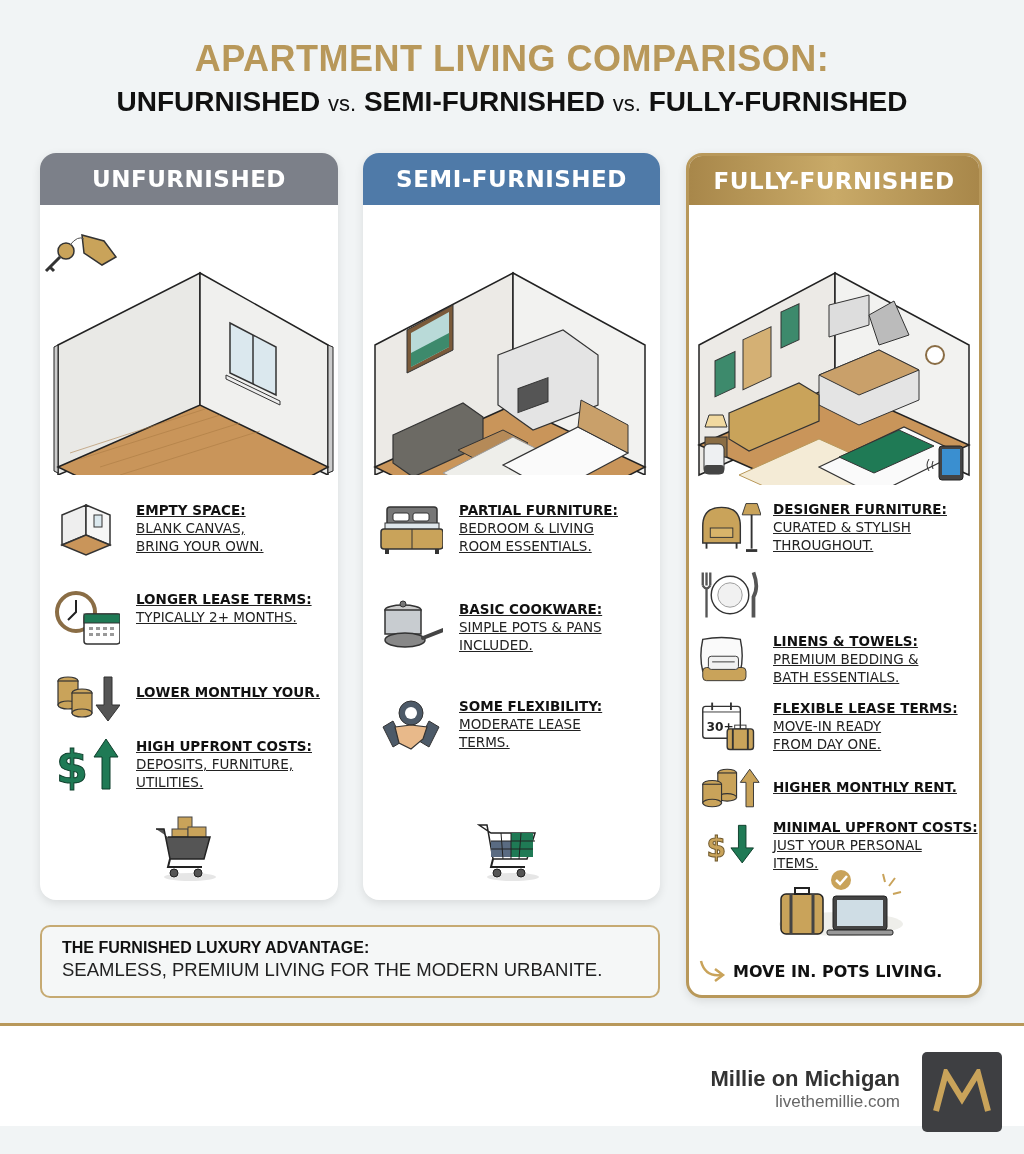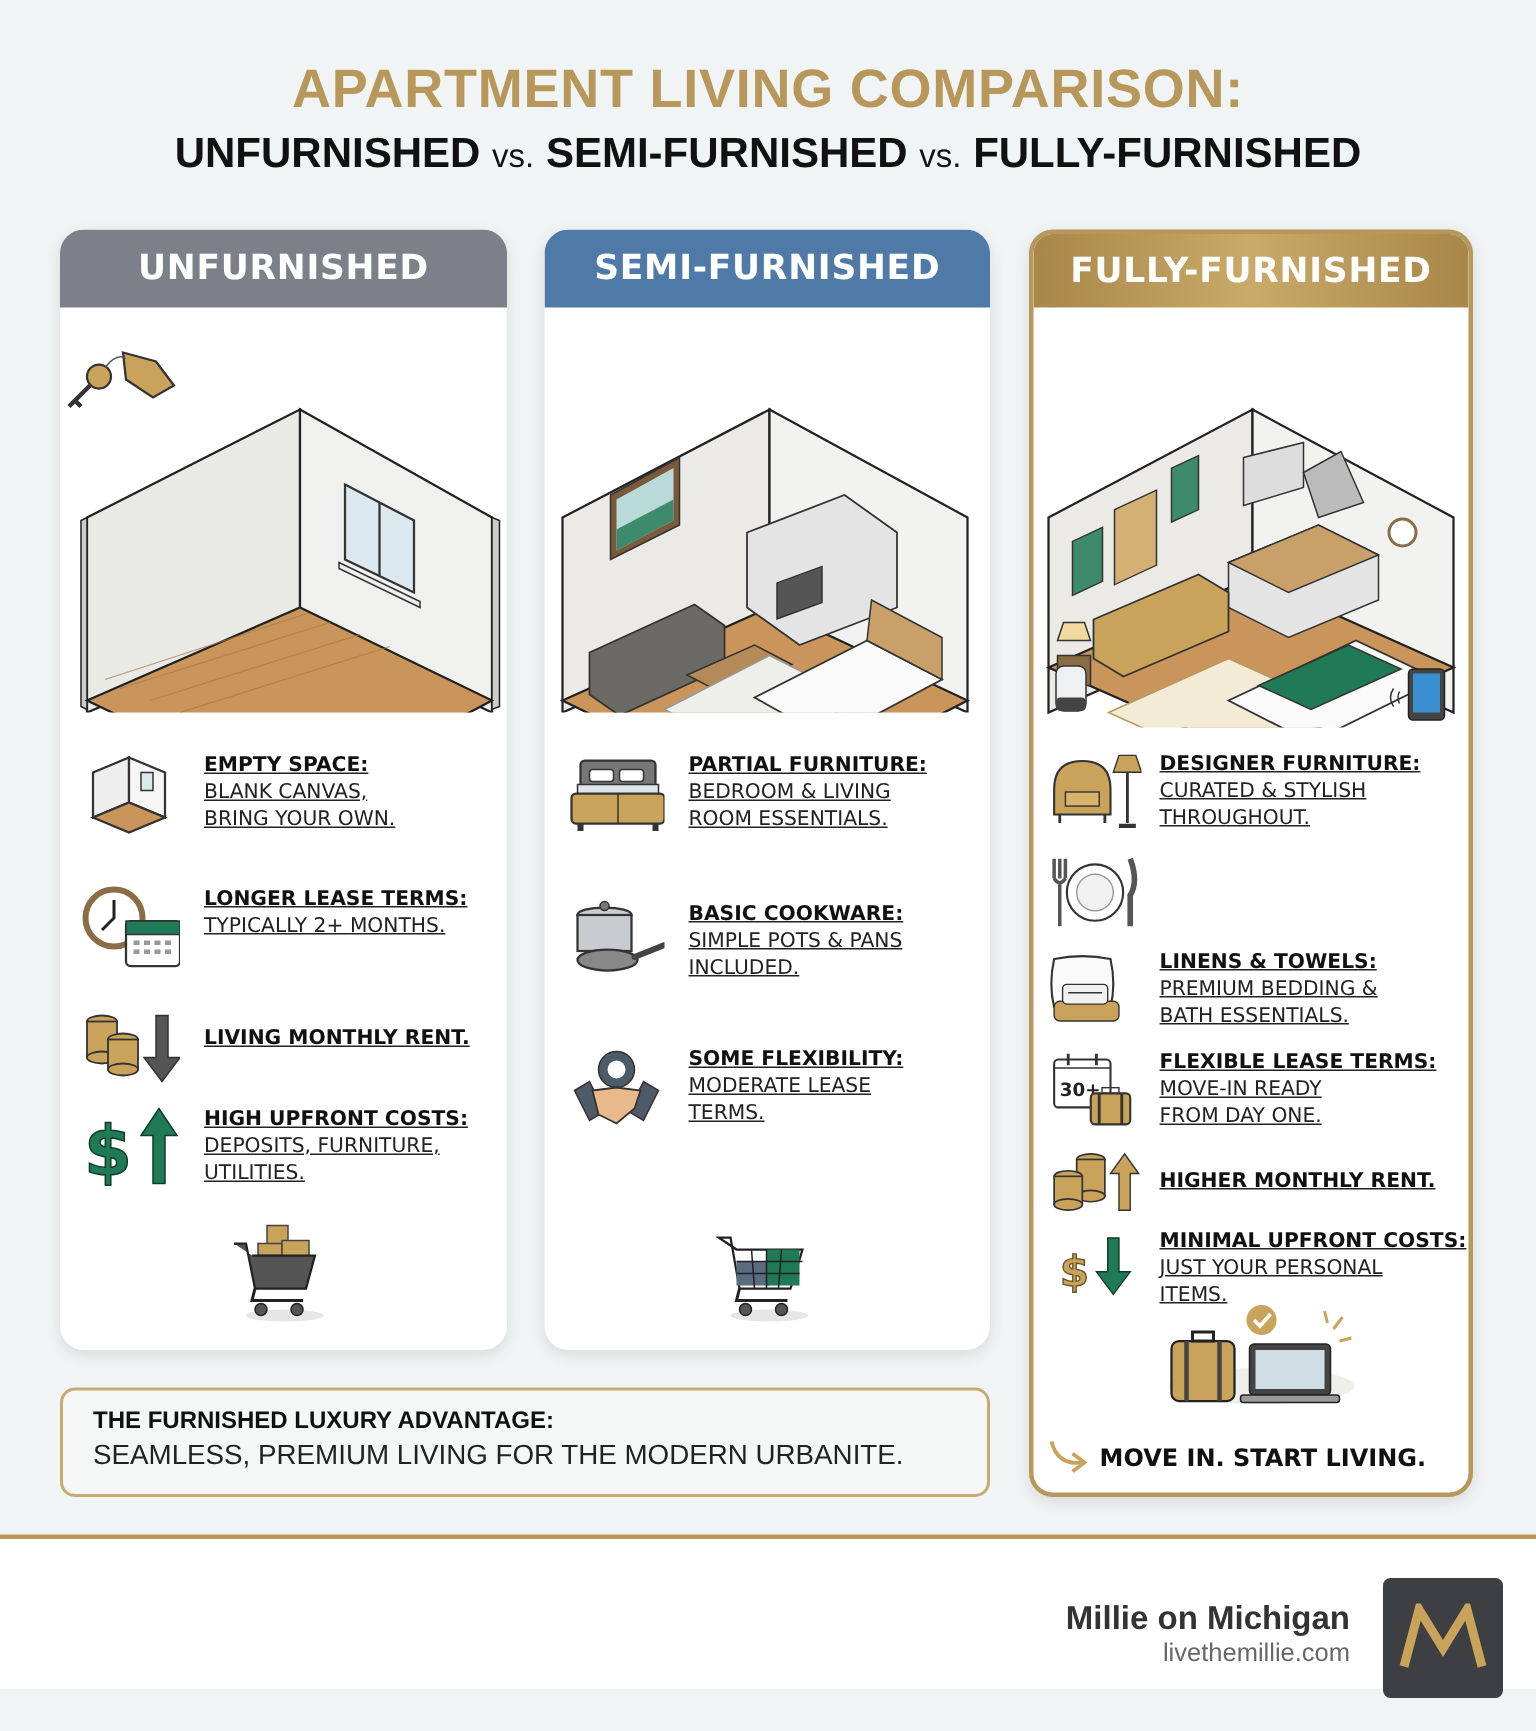--- a/index.html
+++ b/index.html
@@ -163,21 +163,21 @@
           <ellipse cx="14" cy="10" rx="10" ry="4"></ellipse>
             <rect x="4" y="10" width="20" height="24"></rect>
             <ellipse cx="14" cy="34" rx="10" ry="4"></ellipse>
           <ellipse cx="28" cy="22" rx="10" ry="4"></ellipse>
             <rect x="18" y="22" width="20" height="20"></rect>
             <ellipse cx="28" cy="42" rx="10" ry="4"></ellipse>
         </g>
         <path d="M50 6 L50 34 L42 34 L54 50 L66 34 L58 34 L58 6 Z" fill="#555" stroke="#333"></path>
       </svg>
       <div class="txt" style="margin-top:12px">
-        <b>LIVING MONTHLY RENT.</b>
+        <b>LOWER MONTHLY YOUR.</b>
       </div>
     </div>
     <div class="feature" style="top:244px">
       <svg class="ico" viewBox="0 0 66 56">
         <text x="2" y="46" font-family="DejaVu Sans, sans-serif" font-weight="700" font-size="46" fill="#1f7a55" stroke="#0d3d2a" stroke-width="1">$</text>
         <path d="M52 2 L40 20 L48 20 L48 52 L56 52 L56 20 L64 20 Z" fill="#1f7a55" stroke="#0d3d2a"></path>
       </svg>
       <div class="txt">
         <b>HIGH UPFRONT COSTS:</b>
         <span>DEPOSITS, FURNITURE,</span><br>
@@ -418,21 +418,21 @@
     <rect x="66" y="28" width="54" height="34" rx="3" fill="#444" stroke="#222"></rect>
     <rect x="70" y="32" width="46" height="26" fill="#cfdde5"></rect>
     <rect x="60" y="62" width="66" height="5" rx="2" fill="#999" stroke="#222"></rect>
     <path d="M116 6 L118 14 M128 10 L122 18 M134 24 L126 26" stroke="#c9a35a" stroke-width="2"></path>
   </svg>
   <div class="move-in">
     <svg width="28" height="24" viewBox="0 0 28 24">
       <path d="M2 2 Q6 18 22 16" stroke="#c9a35a" stroke-width="2.5" fill="none"></path>
       <path d="M16 10 L24 16 L16 22" stroke="#c9a35a" stroke-width="2.5" fill="none"></path>
     </svg>
-    <span>MOVE IN. START LIVING.</span>
+    <span>MOVE IN. POTS LIVING.</span>
   </div>
 </div>
 
 <div class="banner">
   <div class="banner-title">THE FURNISHED LUXURY ADVANTAGE:</div>
   <div class="banner-sub">SEAMLESS, PREMIUM LIVING FOR THE MODERN URBANITE.</div>
 </div>
 
 <div class="divider"></div>
 <div class="footer">

